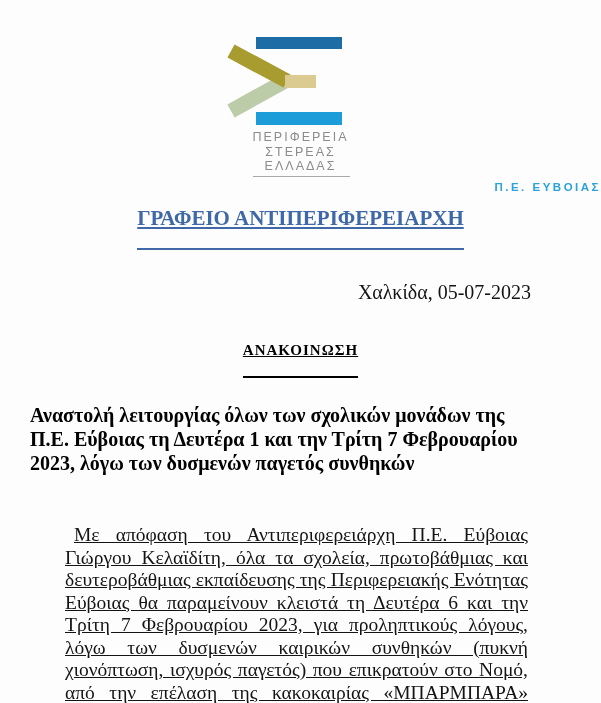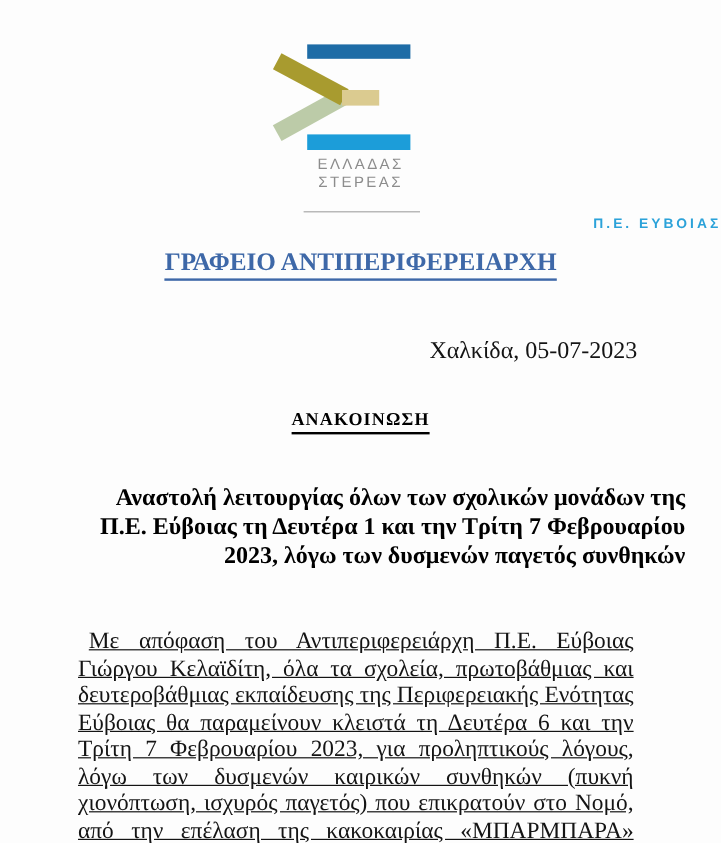--- a/index.html
+++ b/index.html
@@ -43,38 +43,39 @@
   .office-title {
     position: absolute; top: 206px; left: 0; right: 0;
     text-align: center;
     font-weight: bold;
     font-size: 21px;
     color: #3E68A8;
   }
   .underline-wrap {
     display: inline-block;
     border-bottom: 2px solid currentColor;
-    padding-bottom: 1px;
+    padding-bottom: 17px;
+    text-decoration: underline;
   }
   .dateline {
     position: absolute; top: 281px; right: 70px;
     font-size: 20px;
     color: #141414;
   }
   .announce-label {
     position: absolute; top: 342px; left: 0; right: 0;
     text-align: center;
     font-weight: bold;
     font-size: 15px;
     letter-spacing: 1px;
     color: #000000;
   }
   .subject {
     position: absolute; top: 403px; left: 30px; right: 30px;
-    text-align: right;
+    text-align: left;
     font-weight: bold;
     font-size: 20px;
     line-height: 24px;
     color: #000000;
   }
   .subject span { display: block; }
   .body-text {
     position: absolute; top: 508px; left: 49px; right: 57px;
     margin: 16px;
     text-align: justify;
@@ -92,22 +93,23 @@
 
   <svg class="logo-mark" width="124" height="93" viewBox="0 0 124 93">
     <line x1="61" y1="45" x2="5" y2="76" stroke-width="15" stroke="#BCCBA8"></line>
     <line x1="5" y1="16" x2="61" y2="46" stroke-width="15" stroke="#A89B2F"></line>
     <rect x="59" y="40" width="31" height="13" fill="#DBCB90"></rect>
     <rect x="30" y="2" width="86" height="12" fill="#1E6CA6"></rect>
     <rect x="30" y="77" width="86" height="13" fill="#1C9DD9"></rect>
   </svg>
 
   <div class="org-name">
+    <div>ΠΕΡΙΦΕΡΕΙΑ</div>
+    <div>ΣΤΕΡΕΑΣ</div>
     <div>ΕΛΛΑΔΑΣ</div>
-    <div>ΣΤΕΡΕΑΣ</div>
   </div>
 
   <div class="org-divider"></div>
 
   <div class="org-unit">Π.Ε. ΕΥΒΟΙΑΣ</div>
 
   <div class="office-title">
     <span class="underline-wrap">ΓΡΑΦΕΙΟ ΑΝΤΙΠΕΡΙΦΕΡΕΙΑΡΧΗ</span>
   </div>
 

